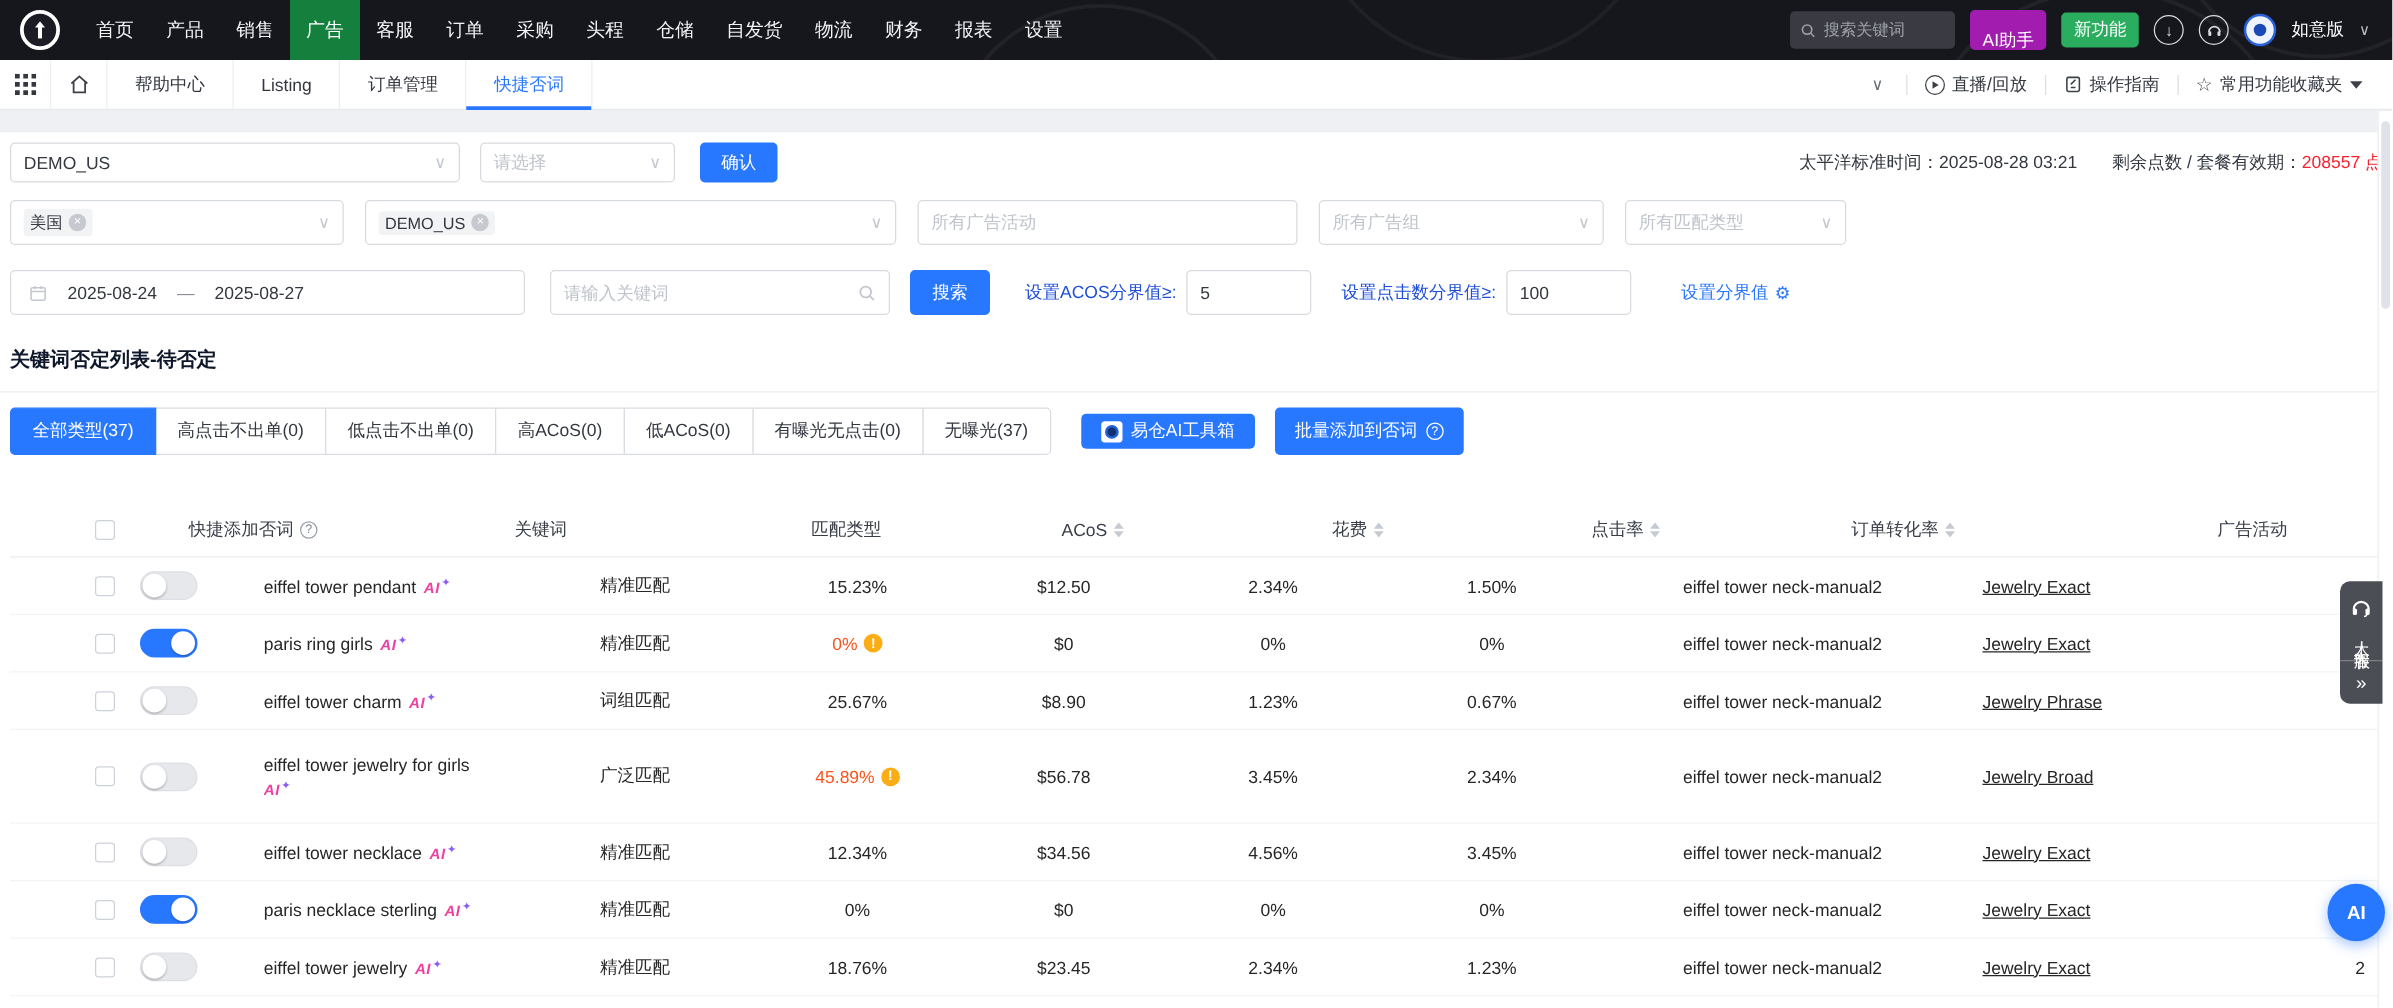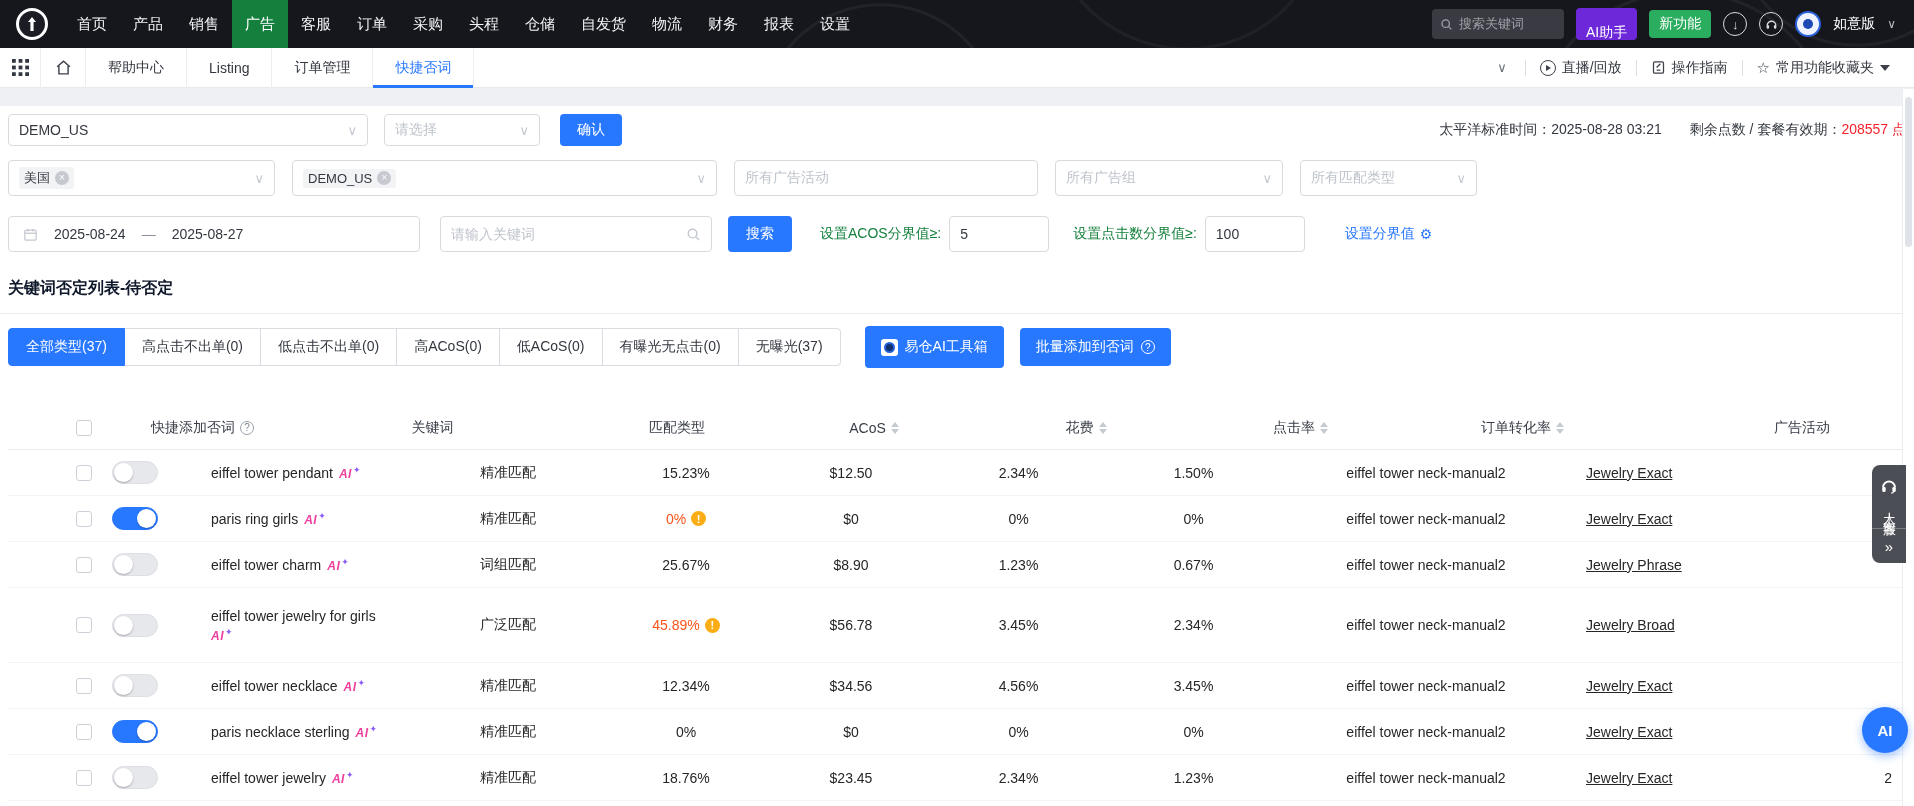--- a/index.html
+++ b/index.html
@@ -17,21 +17,21 @@
   }
   .logo { width:64px; height:48px; display:flex; align-items:center; justify-content:center; position:relative; z-index:1; }
   .logo .ring { width:32px; height:32px; border-radius:50%; border:3px solid #fff; background:#1c1d24; display:flex; align-items:center; justify-content:center; }
   .logo .pin { width:8px; height:14px; background:#fff; clip-path:polygon(50% 0,100% 35%,70% 35%,70% 100%,30% 100%,30% 35%,0 35%); }
   .menu { display:flex; height:48px; position:relative; z-index:1; }
   .nav-item { padding:0 13px; height:48px; display:flex; align-items:center; font-size:15px; cursor:pointer; white-space:nowrap; }
   .nav-item.active { background:#15803d; color:#fff; }
   .nav-right { margin-left:auto; display:flex; align-items:center; gap:12px; padding-right:18px; position:relative; z-index:1; }
   .nav-search { width:132px; height:30px; background:#3a3b42; border-radius:4px; display:flex; align-items:center; gap:6px; padding:0 8px; color:#9ea1a8; font-size:13px; cursor:text; }
   .nav-search svg { flex:0 0 auto; }
-  .btn-ai { height:28px; padding:16px 10px; background:#6d28d9; color:#fff; border:none; border-radius:4px; font-size:14px; cursor:pointer; font-family:inherit; }
+  .btn-ai { height:28px; padding:16px 10px; background:#a21caf; color:#fff; border:none; border-radius:4px; font-size:14px; cursor:pointer; font-family:inherit; }
   .btn-new { height:28px; padding:0 10px; background:#2bad5f; color:#fff; border:none; border-radius:4px; font-size:14px; cursor:pointer; font-family:inherit; }
   .nav-ico { width:24px; height:24px; border:1.6px solid #d9dade; border-radius:50%; display:flex; align-items:center; justify-content:center; color:#d9dade; font-size:13px; cursor:pointer; }
   .avatar { width:26px; height:26px; border-radius:50%; background:#eef3ff; border:2px solid #2a62d9; display:flex; align-items:center; justify-content:center; cursor:pointer; }
   .avatar i { width:10px; height:10px; border-radius:50%; background:#1d49b5; }
   .ver { color:#fff; font-size:14px; }
   .chev { color:#b9bcc2; font-size:12px; cursor:pointer; }
 
   
   .tabbar { height:40px; background:#fff; border-bottom:1px solid #e7e9ec; display:flex; align-items:center; }
   .tb-left { display:flex; align-items:center; height:40px; }
@@ -70,34 +70,34 @@
   .btn-confirm { width:62px; height:32px; margin-left:20px; }
   .store-right { margin-left:auto; display:flex; align-items:center; gap:28px; white-space:nowrap; color:#33373f; }
   .red { color:#f5222d; }
 
   .datebox { width:412px; height:36px; border:1px solid #d7dade; border-radius:4px; display:flex; align-items:center; gap:16px; padding:14px 14px; color:#33373f; cursor:pointer; }
   .datebox .dash { color:#8a8f99; }
   .kw-input { width:272px; height:36px; border:1px solid #d7dade; border-radius:4px; margin-left:20px; display:flex; align-items:center; padding:0 10px; }
   .kw-input input { border:none; outline:none; flex:1; font-size:14px; font-family:inherit; color:#33373f; }
   .kw-input input::placeholder { color:#bfc4cc; }
   .btn-search { width:64px; height:36px; margin-left:16px; }
-  .flabel { margin-left:28px; color:#15803d; white-space:nowrap; }
+  .flabel { margin-left:28px; color:#1d4ed8; white-space:nowrap; }
   .num-input { width:100px; height:36px; border:1px solid #d7dade; border-radius:4px; margin-left:8px; padding:0 10px; font-size:14px; font-family:inherit; color:#33373f; outline:none; }
   .blue-link { margin-left:40px; color:#2878ff; display:flex; align-items:center; gap:5px; cursor:pointer; white-space:nowrap; }
 
   .sec-title { margin:26px 0 0 0; font-size:16px; font-weight:bold; color:#0f172a; }
   .full-div { margin:14px -8px 0; border-top:1px solid #e9ebee; }
 
   .tabs-row { margin-top:12px; display:flex; align-items:center; }
   .seg { display:flex; }
   .seg-item { border:1px solid #d9dce1; background:#fff; color:#33373f; height:38px; display:flex; align-items:center; padding:0 17px; font-size:14px; margin-left:-1px; cursor:pointer; white-space:nowrap; }
   .seg-item:first-child { border-radius:4px 0 0 4px; margin-left:0; }
   .seg-item:last-child { border-radius:0 4px 4px 0; }
   .seg-item.active { background:#2878ff; border-color:#2878ff; color:#fff; position:relative; z-index:1; border-radius:4px 0 0 4px; }
-  .btn-toolbox { height:42px; padding:0 16px; margin-left:24px; }
+  .btn-toolbox { height:28px; padding:0 16px; margin-left:24px; }
   .btn-batch { height:38px; padding:0 16px; margin-left:16px; }
   .tbx-ico { width:17px; height:17px; background:#fff; border-radius:3px; display:flex; align-items:center; justify-content:center; }
   .tbx-ico i { width:11px; height:11px; border-radius:50%; border:2px solid #2361d9; background:#12306e; }
   .qmark { width:14px; height:14px; border-radius:50%; border:1px solid #9aa0aa; color:#7d8590; font-size:10px; display:inline-flex; align-items:center; justify-content:center; cursor:pointer; }
   .qmark.w { border-color:#fff; color:#fff; }
 
   
   .table { margin-top:38px; --cols: 92px 111px 255px 140px 160px 170px 165px 185px 280px 270px 70px; }
   .thead { display:grid; grid-template-columns:var(--cols); height:44px; border-bottom:1px solid #e9ebee; align-items:center;gap:47px; }
   .th { display:flex; align-items:center; justify-content:center; gap:5px; color:#383d47; font-size:14px; white-space:nowrap; }

